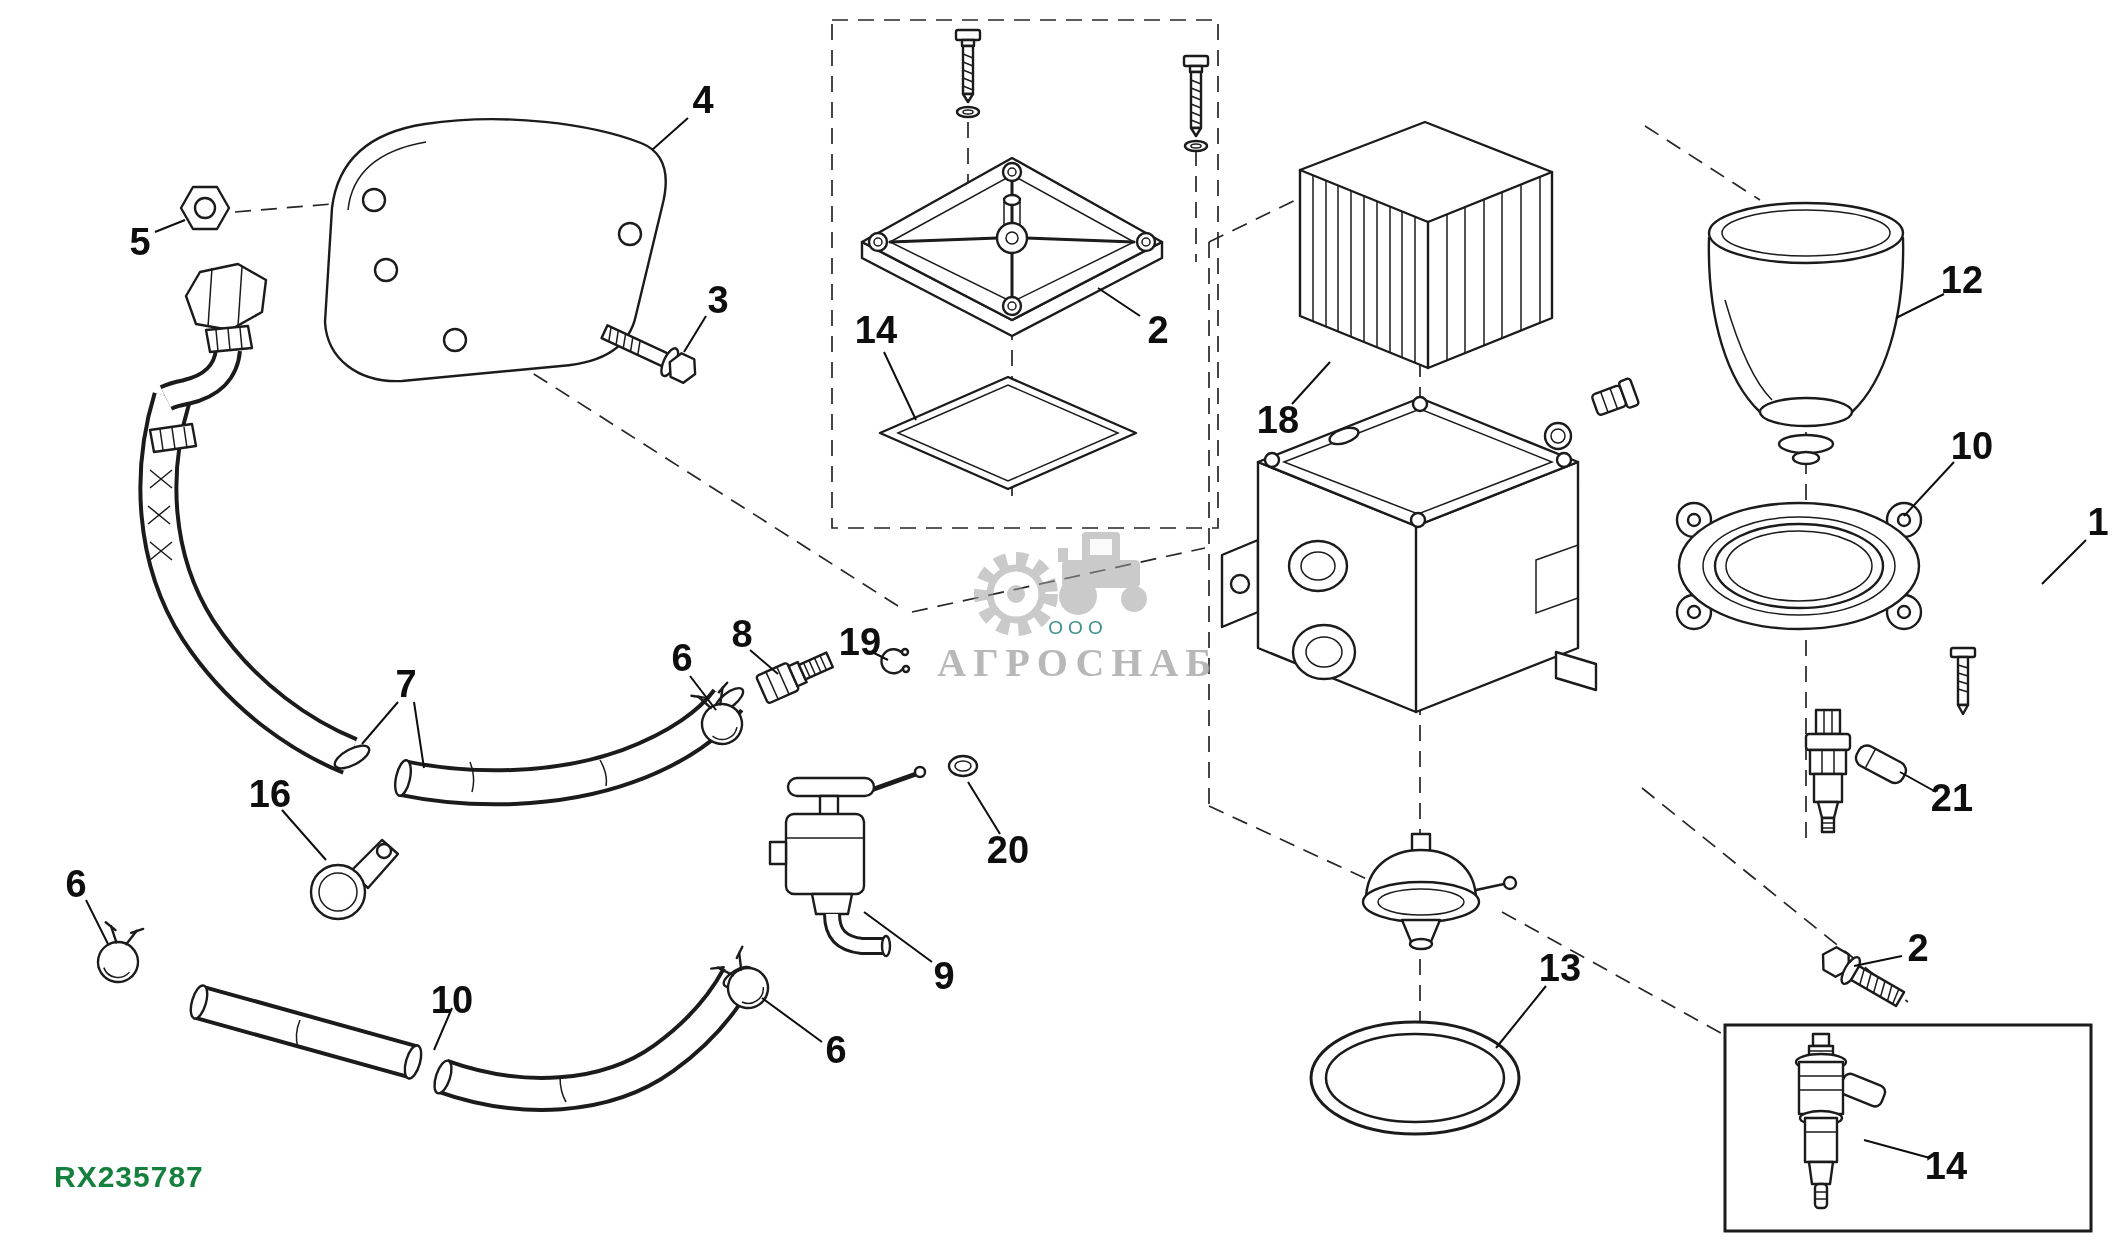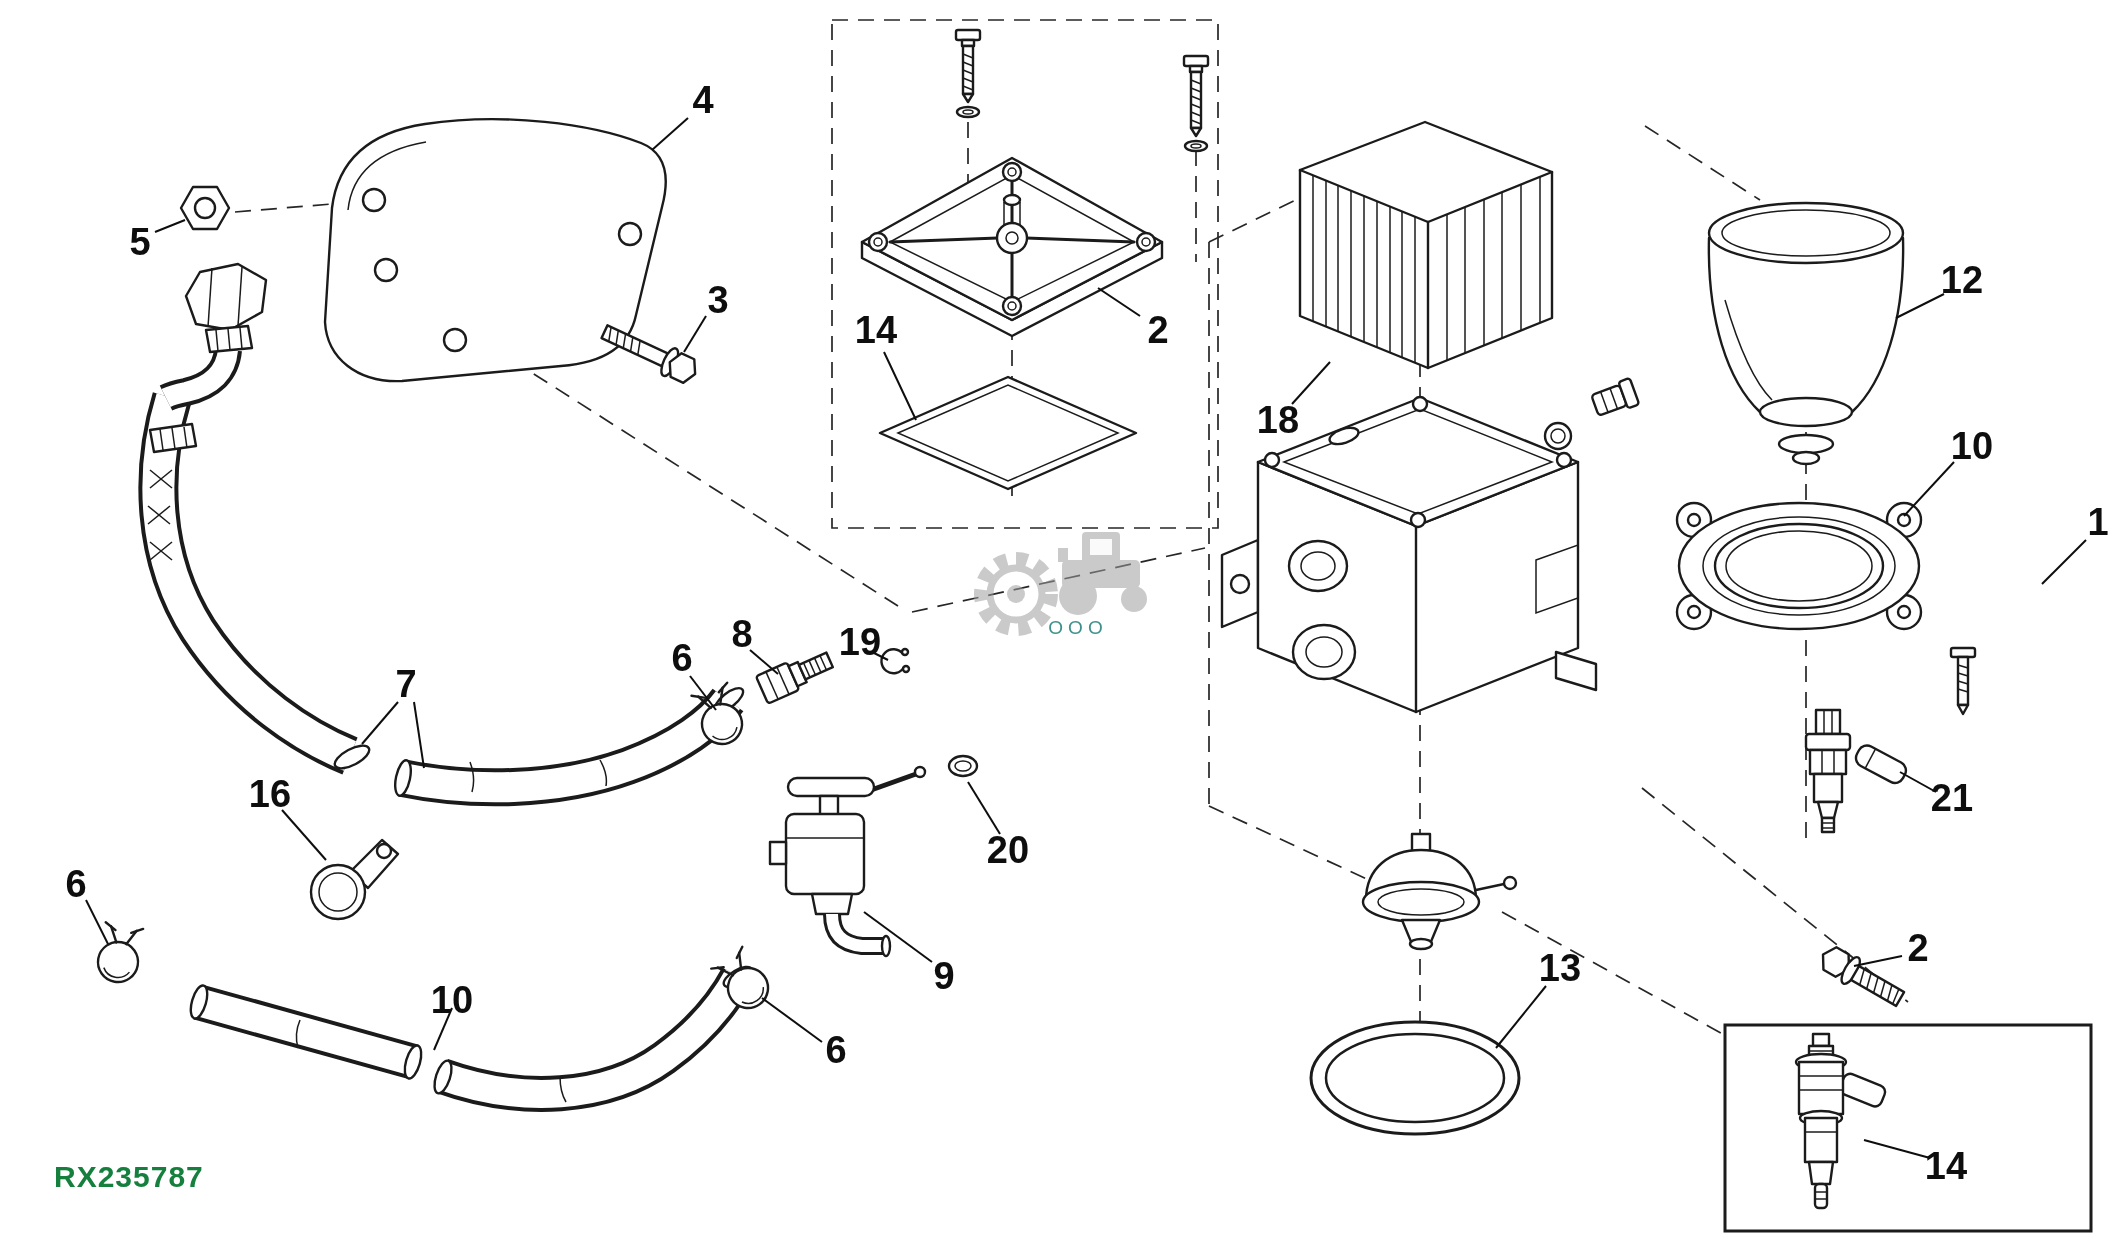--- a/index.html
+++ b/index.html
@@ -465,17 +465,18 @@
       <div class="callout" style="left: 452px; top: 988px; margin-top: 12px;">10</div>
       <div class="callout" style="left: 836px; top: 1050px;">6</div>
       <div class="callout" style="left: 1560px; top: 968px;">13</div>
       <div class="callout" style="left: 1952px; top: 798px;">21</div>
       <div class="callout" style="left: 1918px; top: 948px;">2</div>
       <div class="callout" style="left: 1946px; top: 1166px;">14</div>
     </div>
 
 <div class="watermark-text">
   <div class="wm-ooo">ООО</div>
+  <div class="wm-name">АГРОСНАБ</div>
 </div>
 
 <div class="ref-code">RX235787</div>
 
 </div>
 
 </body></html>

